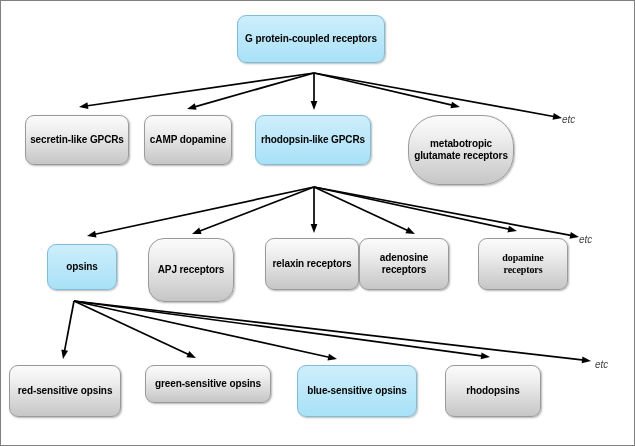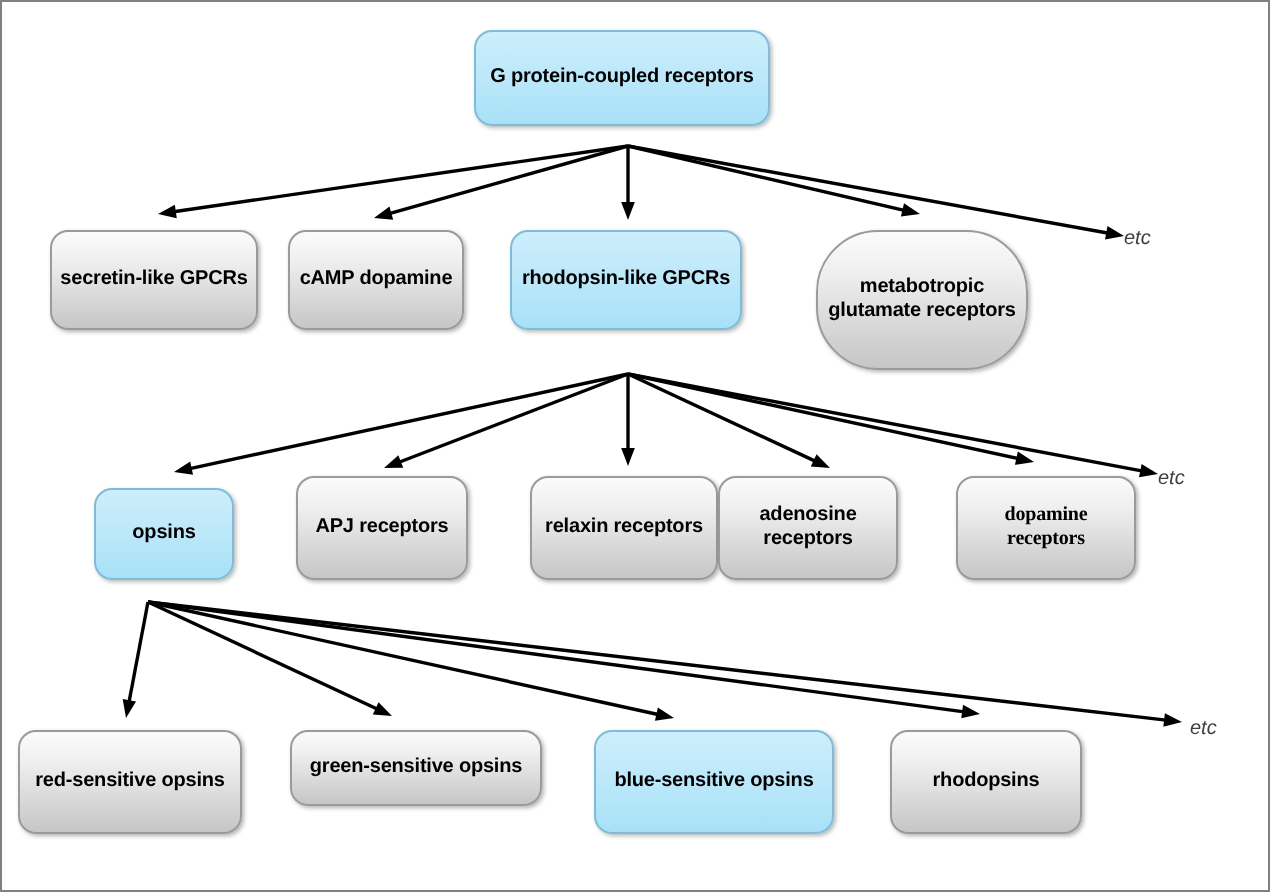--- a/index.html
+++ b/index.html
@@ -111,21 +111,21 @@
       <div class="node blue" style="left: 254px; top: 114px; width: 116px; height: 50px;">
         <span>rhodopsin-like GPCRs</span>
       </div>
       <div class="node gray" style="left: 407px; top: 114px; width: 106px; height: 70px; border-radius: 31px;">
         <span>metabotropic glutamate receptors</span>
       </div>
       <div class="etc" style="left: 561px; top: 113px;">etc</div>
       <div class="node blue" style="left: 46px; top: 243px; width: 70px; height: 46px;">
         <span>opsins</span>
       </div>
-      <div class="node gray" style="left: 147px; top: 237px; width: 86px; height: 52px;">
+      <div class="node gray" style="left: 147px; top: 237px; width: 86px; height: 64px; border-radius: 16px;">
         <span>APJ receptors</span>
       </div>
       <div class="node gray" style="left: 264px; top: 237px; width: 94px; height: 52px;">
         <span>relaxin receptors</span>
       </div>
       <div class="node gray" style="left: 358px; top: 237px; width: 90px; height: 52px;">
         <span>adenosine receptors</span>
       </div>
       <div class="node gray" style="left: 477px; top: 237px; width: 90px; height: 52px; font-family: Liberation Serif, serif;">
         <span>dopamine receptors</span>

